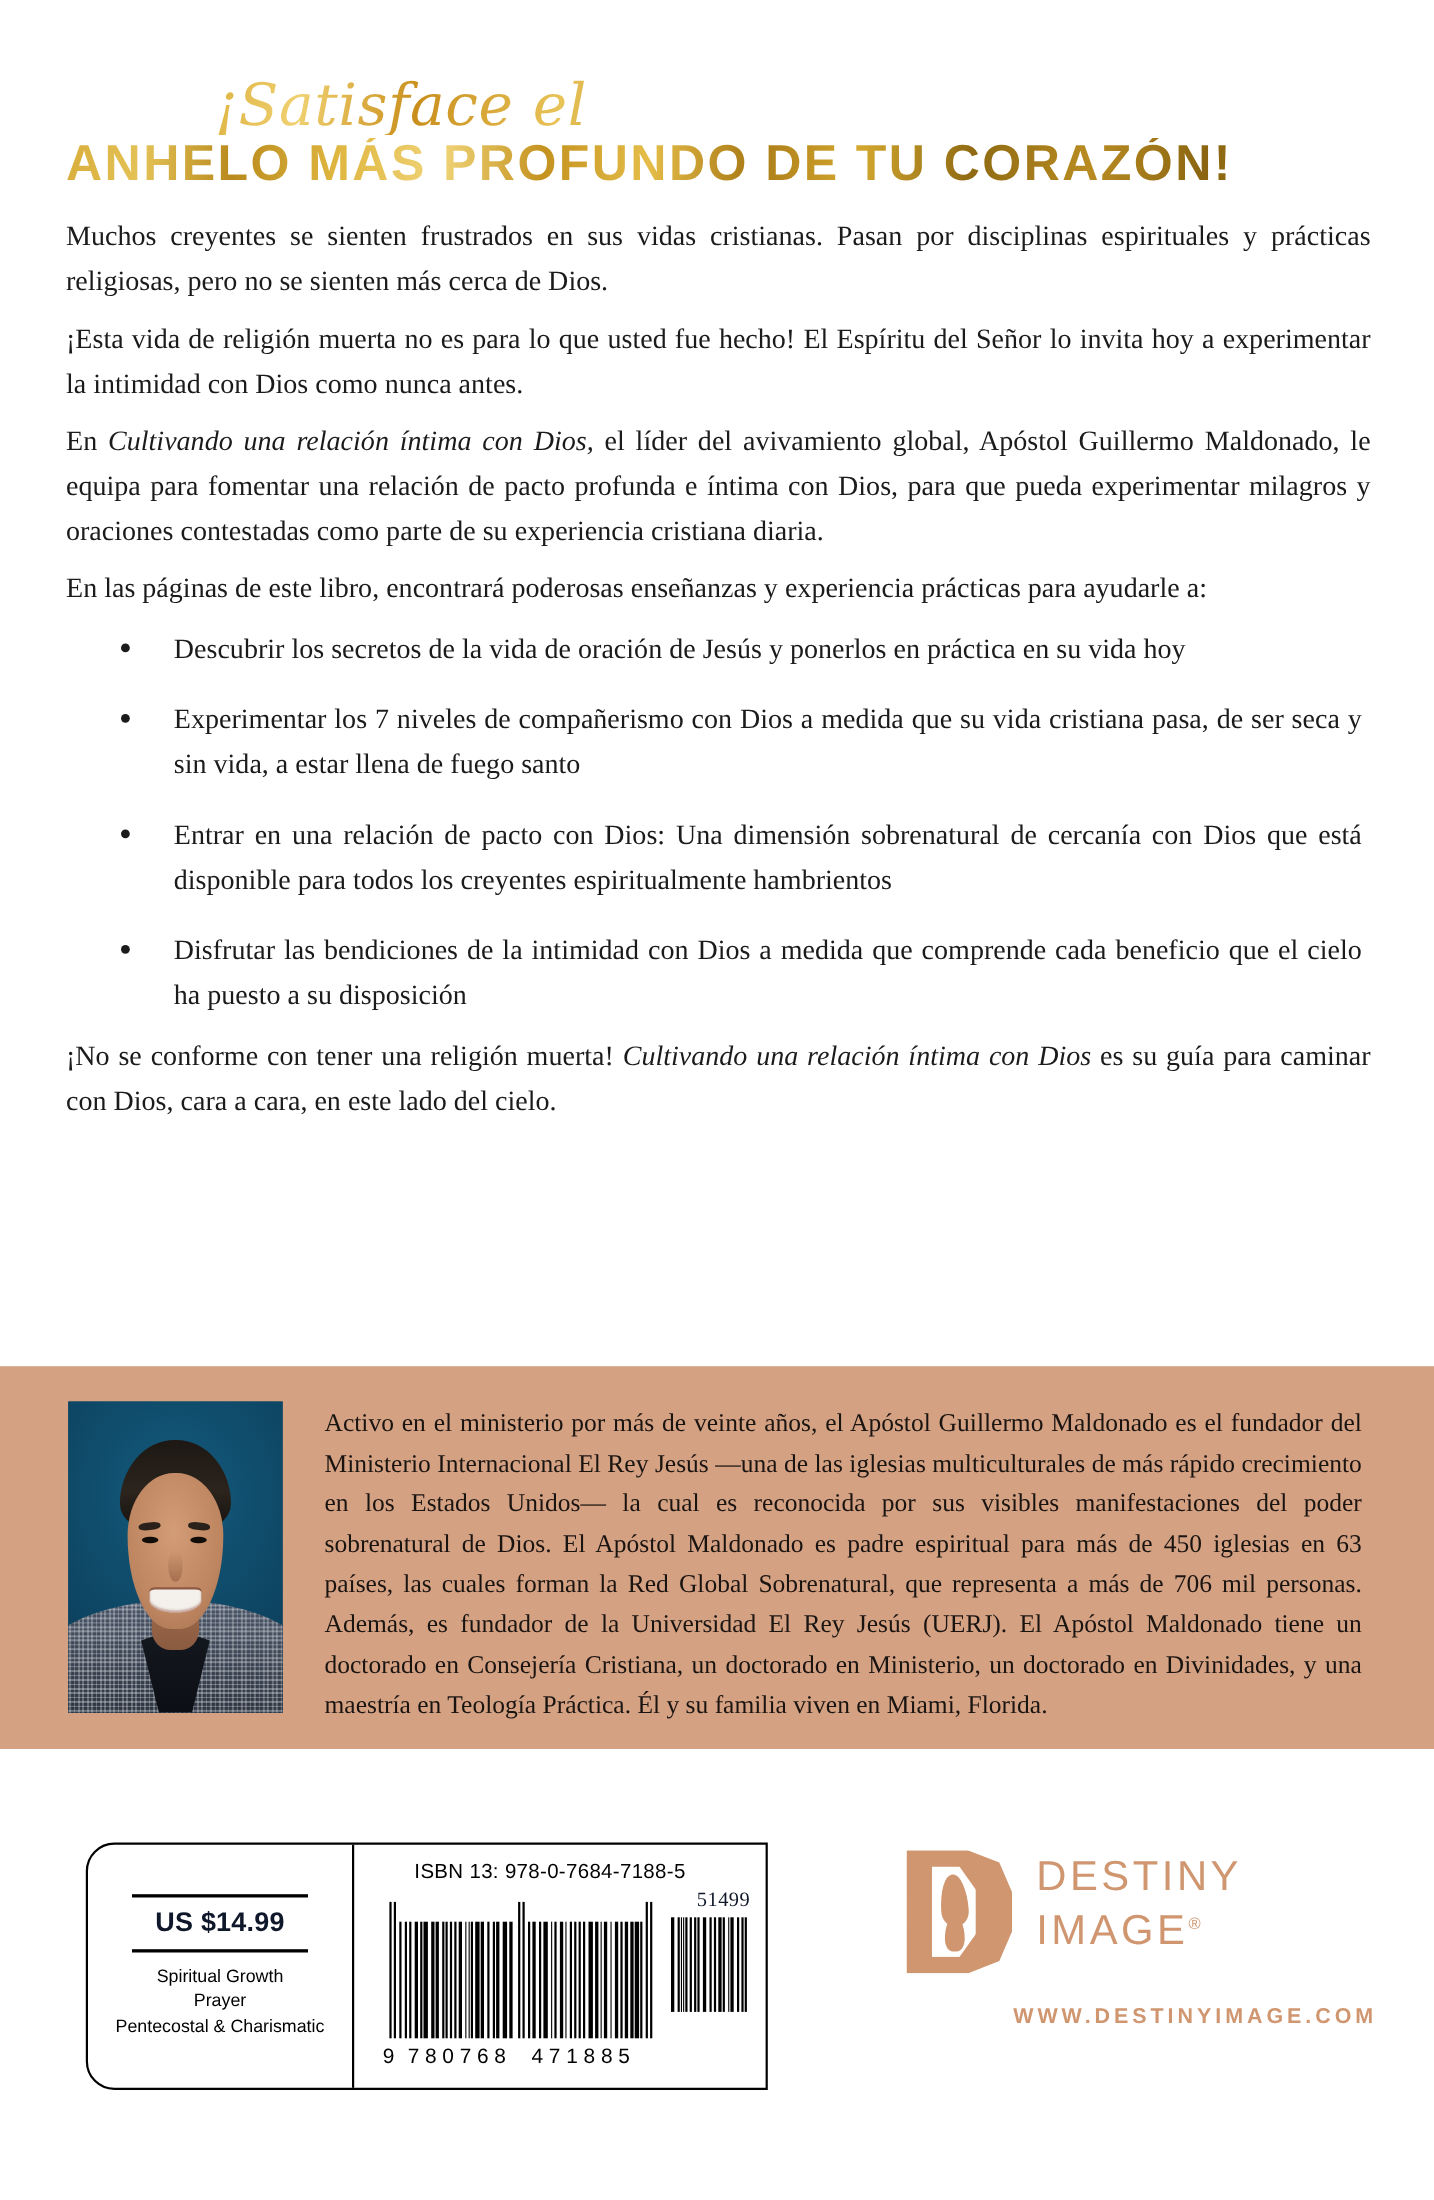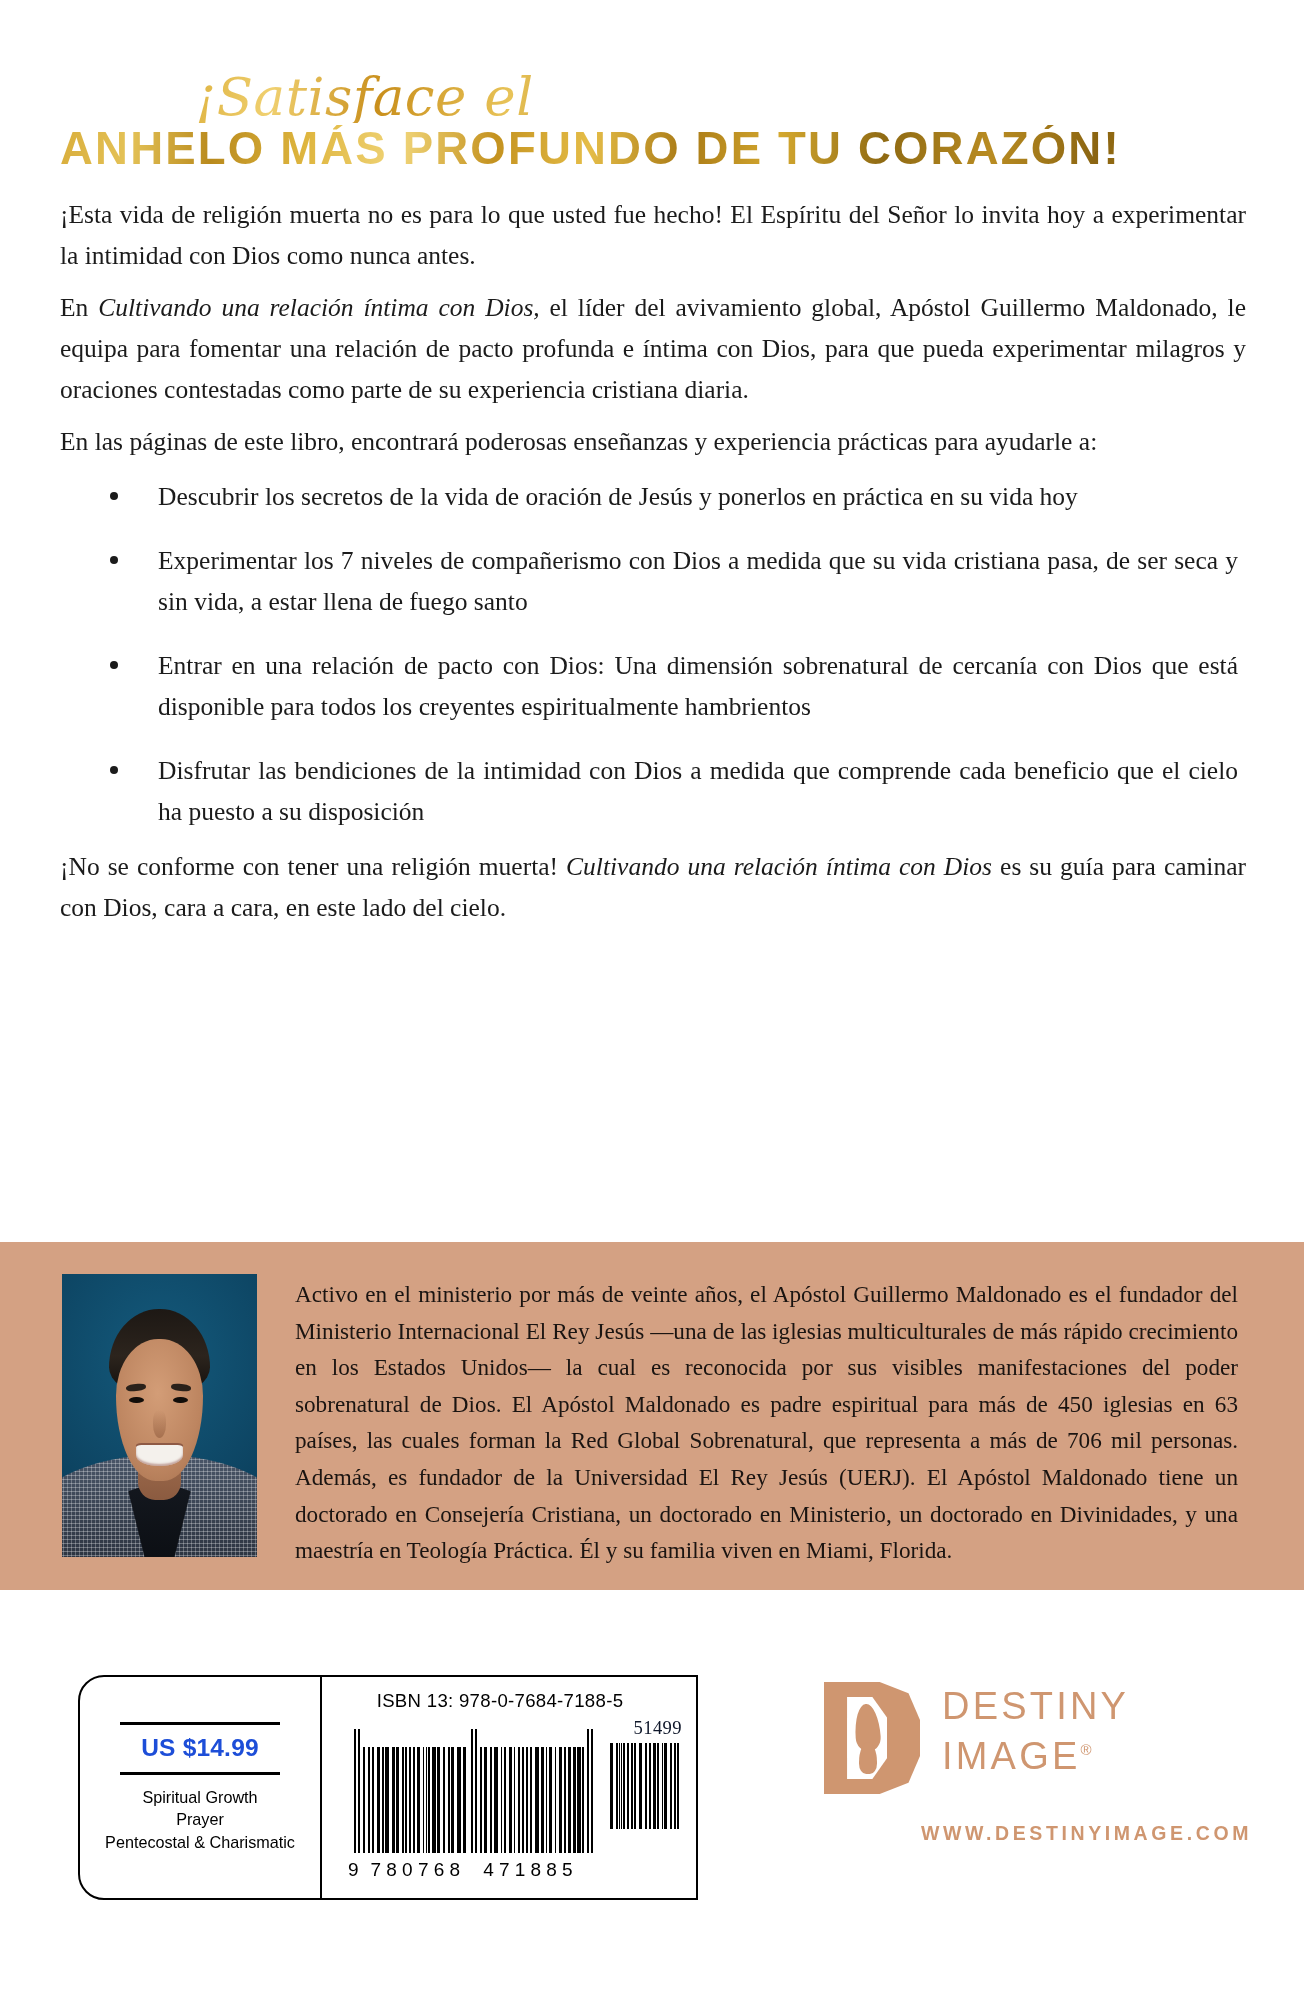--- a/index.html
+++ b/index.html
@@ -242,21 +242,21 @@
     border-top: 3.5px solid #000;
     border-bottom: 3.5px solid #000;
     padding: 9px 0 10px;
     text-align: center;
     margin-bottom: 11px;
   }
   .price-value {
     font-family: "Liberation Sans", sans-serif;
     font-weight: 700;
     font-size: 24.5px;
-    color: #1d4ed8;
+    color: #0f172a;
     letter-spacing: 0.2px;
   }
   .price-cats {
     font-family: "Liberation Sans", sans-serif;
     font-size: 16.2px;
     line-height: 22.5px;
     color: #000;
     text-align: center;
   }
   .barcode-box {
@@ -385,20 +385,21 @@
 
 <div class="cover">
 
   <div class="headline">
     <div class="headline-script">¡Satisface el</div>
     <div class="headline-main">ANHELO MÁS PROFUNDO DE TU CORAZÓN!</div>
   </div>
 
   <div class="body-copy">
 
+    <p>Muchos creyentes se sienten frustrados en sus vidas cristianas. Pasan por disciplinas espirituales y prácticas religiosas, pero no se sienten más cerca de Dios.</p>
     <p>¡Esta vida de religión muerta no es para lo que usted fue hecho! El Espíritu del Señor lo invita hoy a experimentar la intimidad con Dios como nunca antes.</p>
 
     <p><span>En </span><em>Cultivando una relación íntima con Dios,</em><span> el líder del avivamiento global, Apóstol Guillermo Maldonado, le equipa para fomentar una relación de pacto profunda e íntima con Dios, para que pueda experimentar milagros y oraciones contestadas como parte de su experiencia cristiana diaria.</span></p>
 
     <p>En las páginas de este libro, encontrará poderosas enseñanzas y experiencia prácticas para ayudarle a:</p>
 
     <ul class="benefits">
       <li>
         <span class="dot"></span>
         <span>Descubrir los secretos de la vida de oración de Jesús y ponerlos en práctica en su vida hoy</span>

